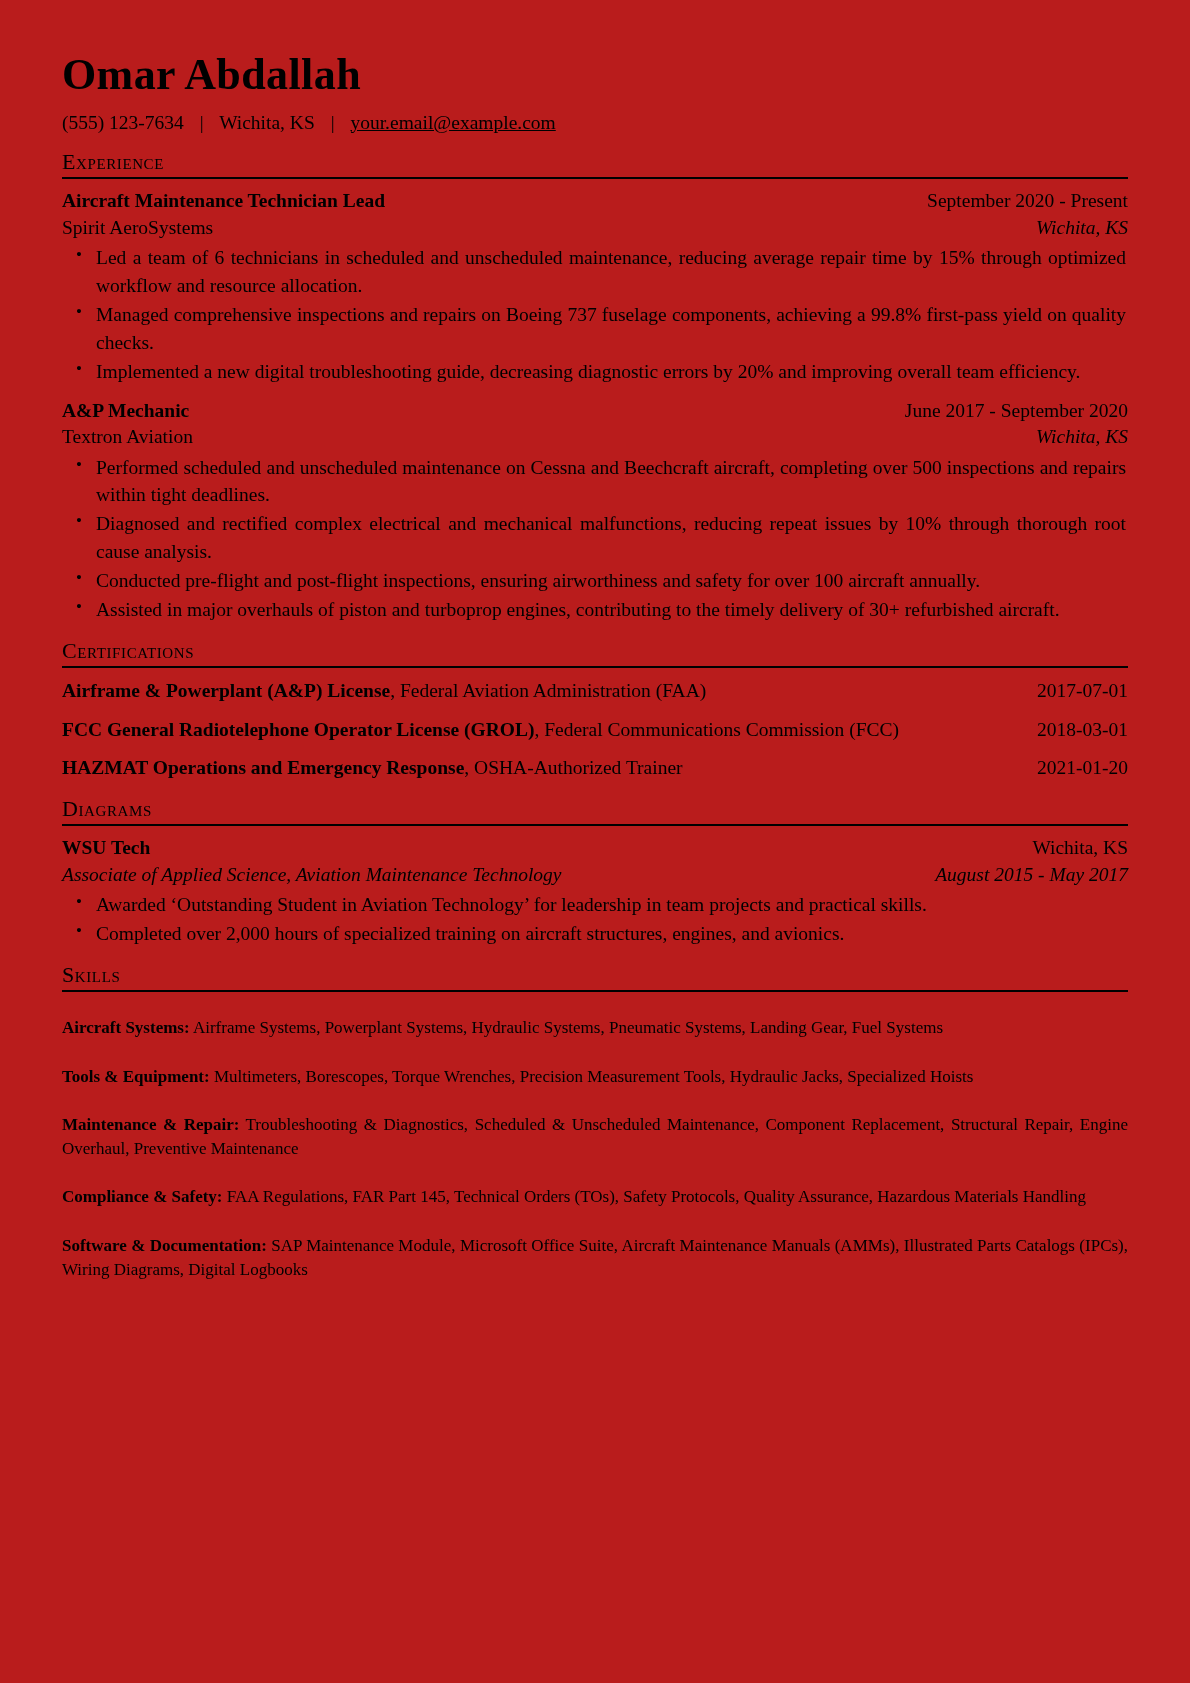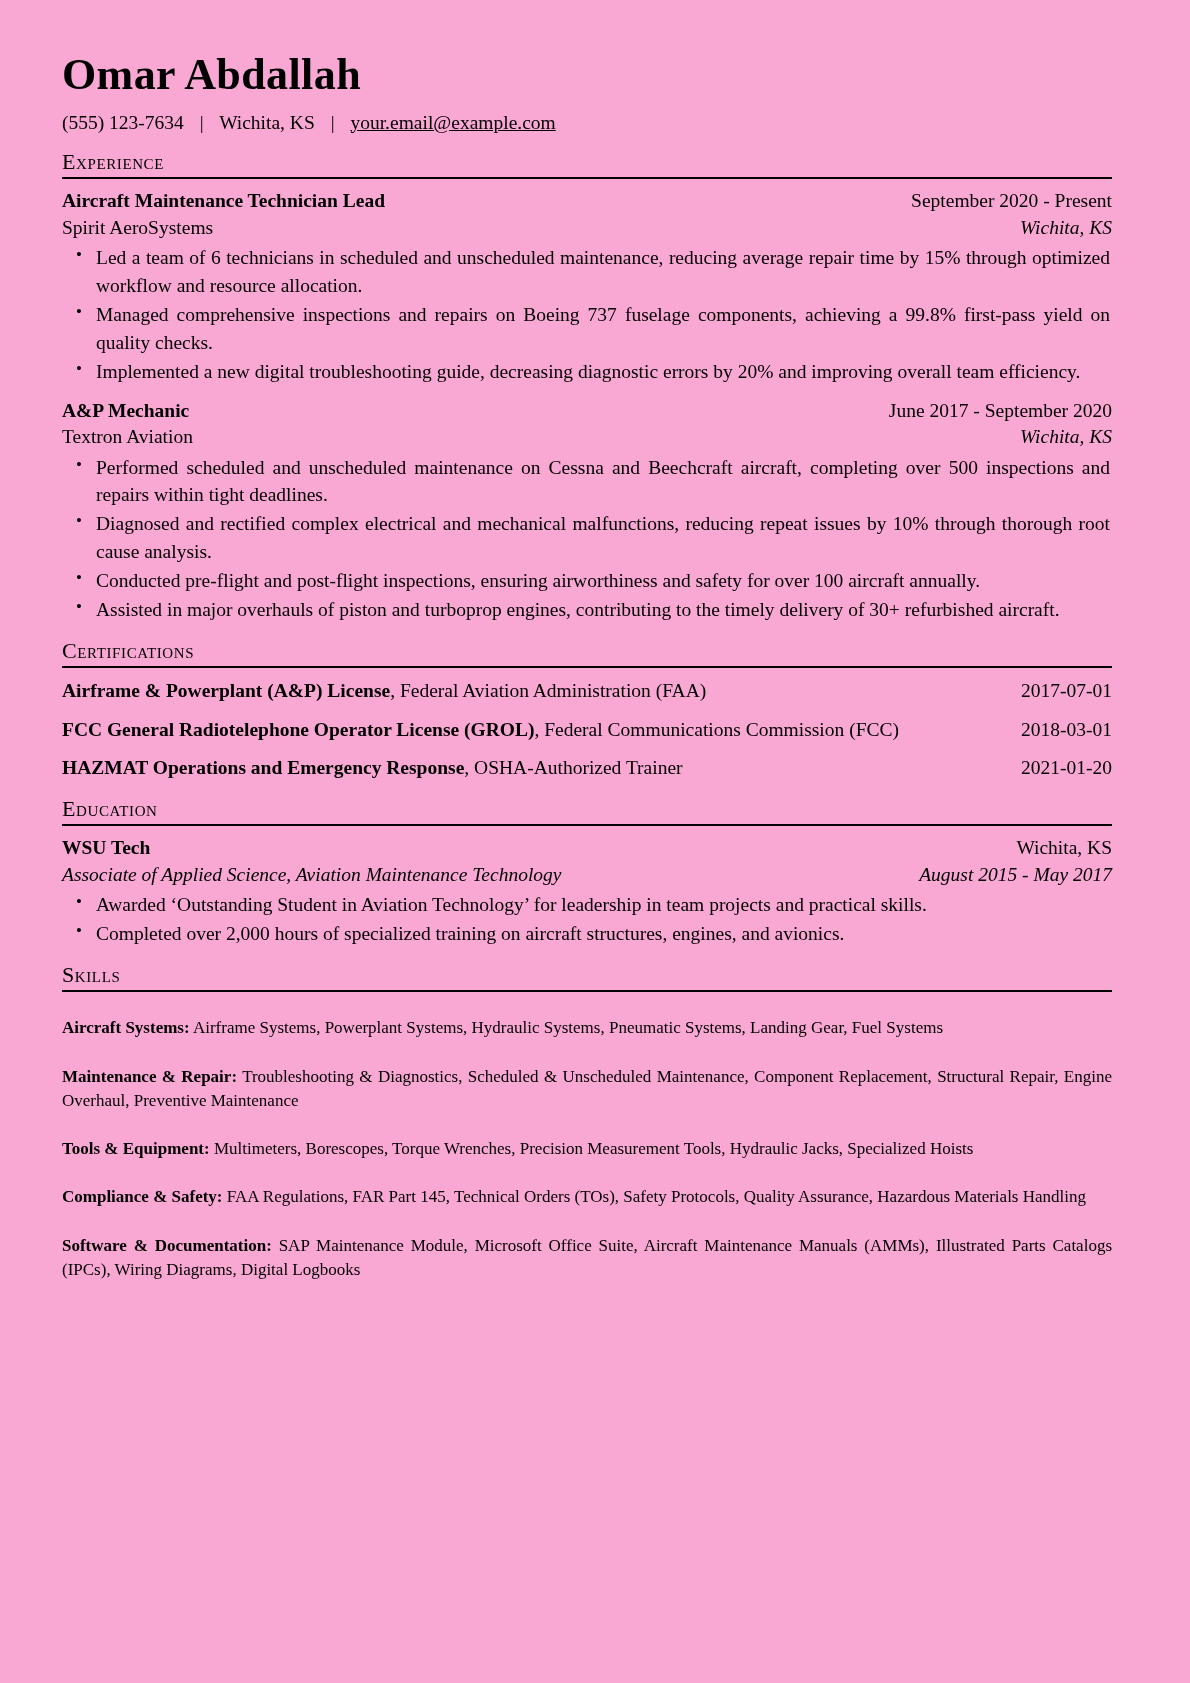--- a/index.html
+++ b/index.html
@@ -9,23 +9,23 @@
     background: #ffffff;
   }
   body {
     font-family: "Liberation Serif", "DejaVu Serif", serif;
     color: #000000;
   }
   .page {
     width: 1190px;
     min-height: 1683px;
     margin: 0 auto;
-    background: #f9a8d4;
+    background: #b91c1c;
     box-sizing: border-box;
-    padding: 44px 78px 40px 62px;
+    padding: 44px 62px 40px 62px;
     position: relative;
   }
 
   
   .name {
     font-size: 44px;
     font-weight: 700;
     letter-spacing: 0.4px;
     line-height: 1.06;
     margin: 8px 0 0 0;
@@ -225,21 +225,21 @@
       <span class="cert-body"><span class="cert-name">FCC General Radiotelephone Operator License (GROL)</span><span class="cert-issuer">, Federal Communications Commission (FCC)</span></span>
     </div>
 
     <div class="cert">
       <span class="cert-date">2021-01-20</span>
       <span class="cert-body"><span class="cert-name">HAZMAT Operations and Emergency Response</span><span class="cert-issuer">, OSHA-Authorized Trainer</span></span>
     </div>
   </div>
 
   <div class="section">
-    <div class="section-title">Education</div>
+    <div class="section-title">Diagrams</div>
     <div class="rule"></div>
 
     <div class="entry">
       <div class="entry-row">
         <span class="entry-title">WSU Tech</span>
         <span class="entry-date">Wichita, KS</span>
       </div>
       <div class="entry-row">
         <span class="entry-degree">Associate of Applied Science, Aviation Maintenance Technology</span>
         <span class="entry-span">August 2015 - May 2017</span>
@@ -249,19 +249,19 @@
         <li>Completed over 2,000 hours of specialized training on aircraft structures, engines, and avionics.</li>
       </ul>
     </div>
   </div>
 
   <div class="section">
     <div class="section-title">Skills</div>
     <div class="rule"></div>
 
     <div class="skill-line"><span class="skill-cat">Aircraft Systems:</span><span> Airframe Systems, Powerplant Systems, Hydraulic Systems, Pneumatic Systems, Landing Gear, Fuel Systems</span></div>
+    <div class="skill-line"><span class="skill-cat">Tools &amp; Equipment:</span><span> Multimeters, Borescopes, Torque Wrenches, Precision Measurement Tools, Hydraulic Jacks, Specialized Hoists</span></div>
     <div class="skill-line"><span class="skill-cat">Maintenance &amp; Repair:</span><span> Troubleshooting &amp; Diagnostics, Scheduled &amp; Unscheduled Maintenance, Component Replacement, Structural Repair, Engine Overhaul, Preventive Maintenance</span></div>
-    <div class="skill-line"><span class="skill-cat">Tools &amp; Equipment:</span><span> Multimeters, Borescopes, Torque Wrenches, Precision Measurement Tools, Hydraulic Jacks, Specialized Hoists</span></div>
     <div class="skill-line"><span class="skill-cat">Compliance &amp; Safety:</span><span> FAA Regulations, FAR Part 145, Technical Orders (TOs), Safety Protocols, Quality Assurance, Hazardous Materials Handling</span></div>
     <div class="skill-line"><span class="skill-cat">Software &amp; Documentation:</span><span> SAP Maintenance Module, Microsoft Office Suite, Aircraft Maintenance Manuals (AMMs), Illustrated Parts Catalogs (IPCs), Wiring Diagrams, Digital Logbooks</span></div>
   </div>
 
 </div>
 
 </body></html>

